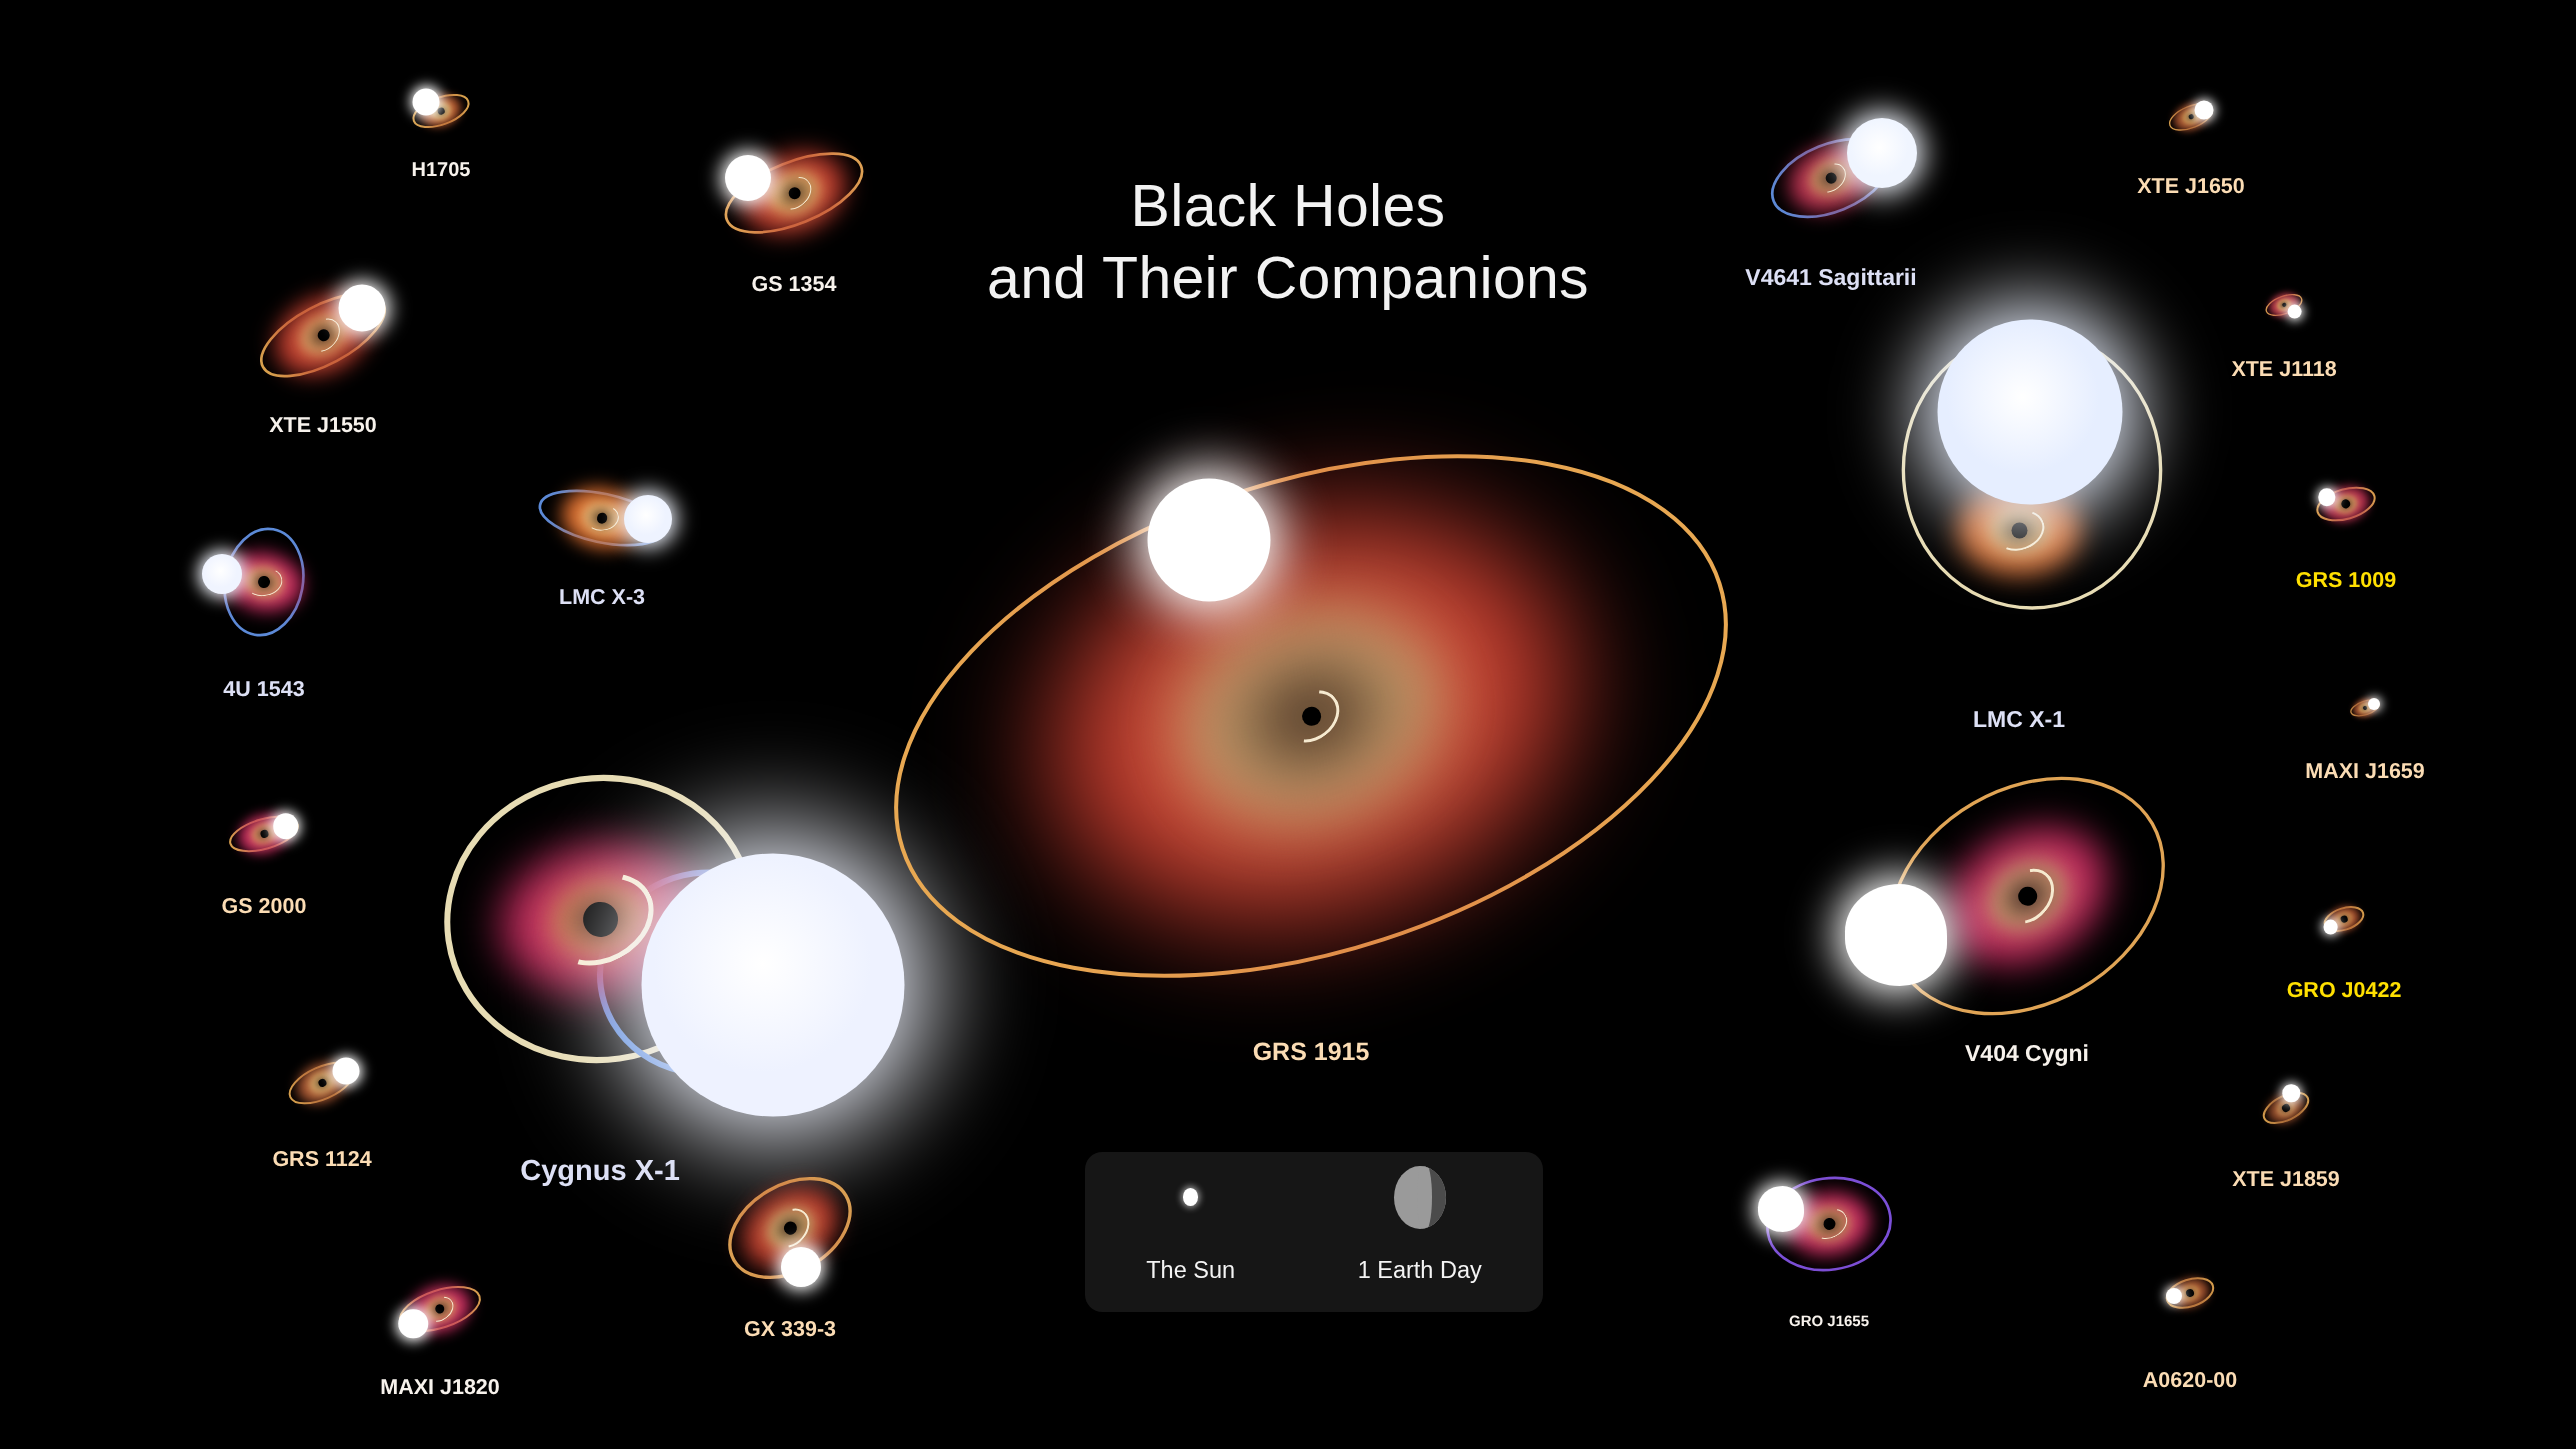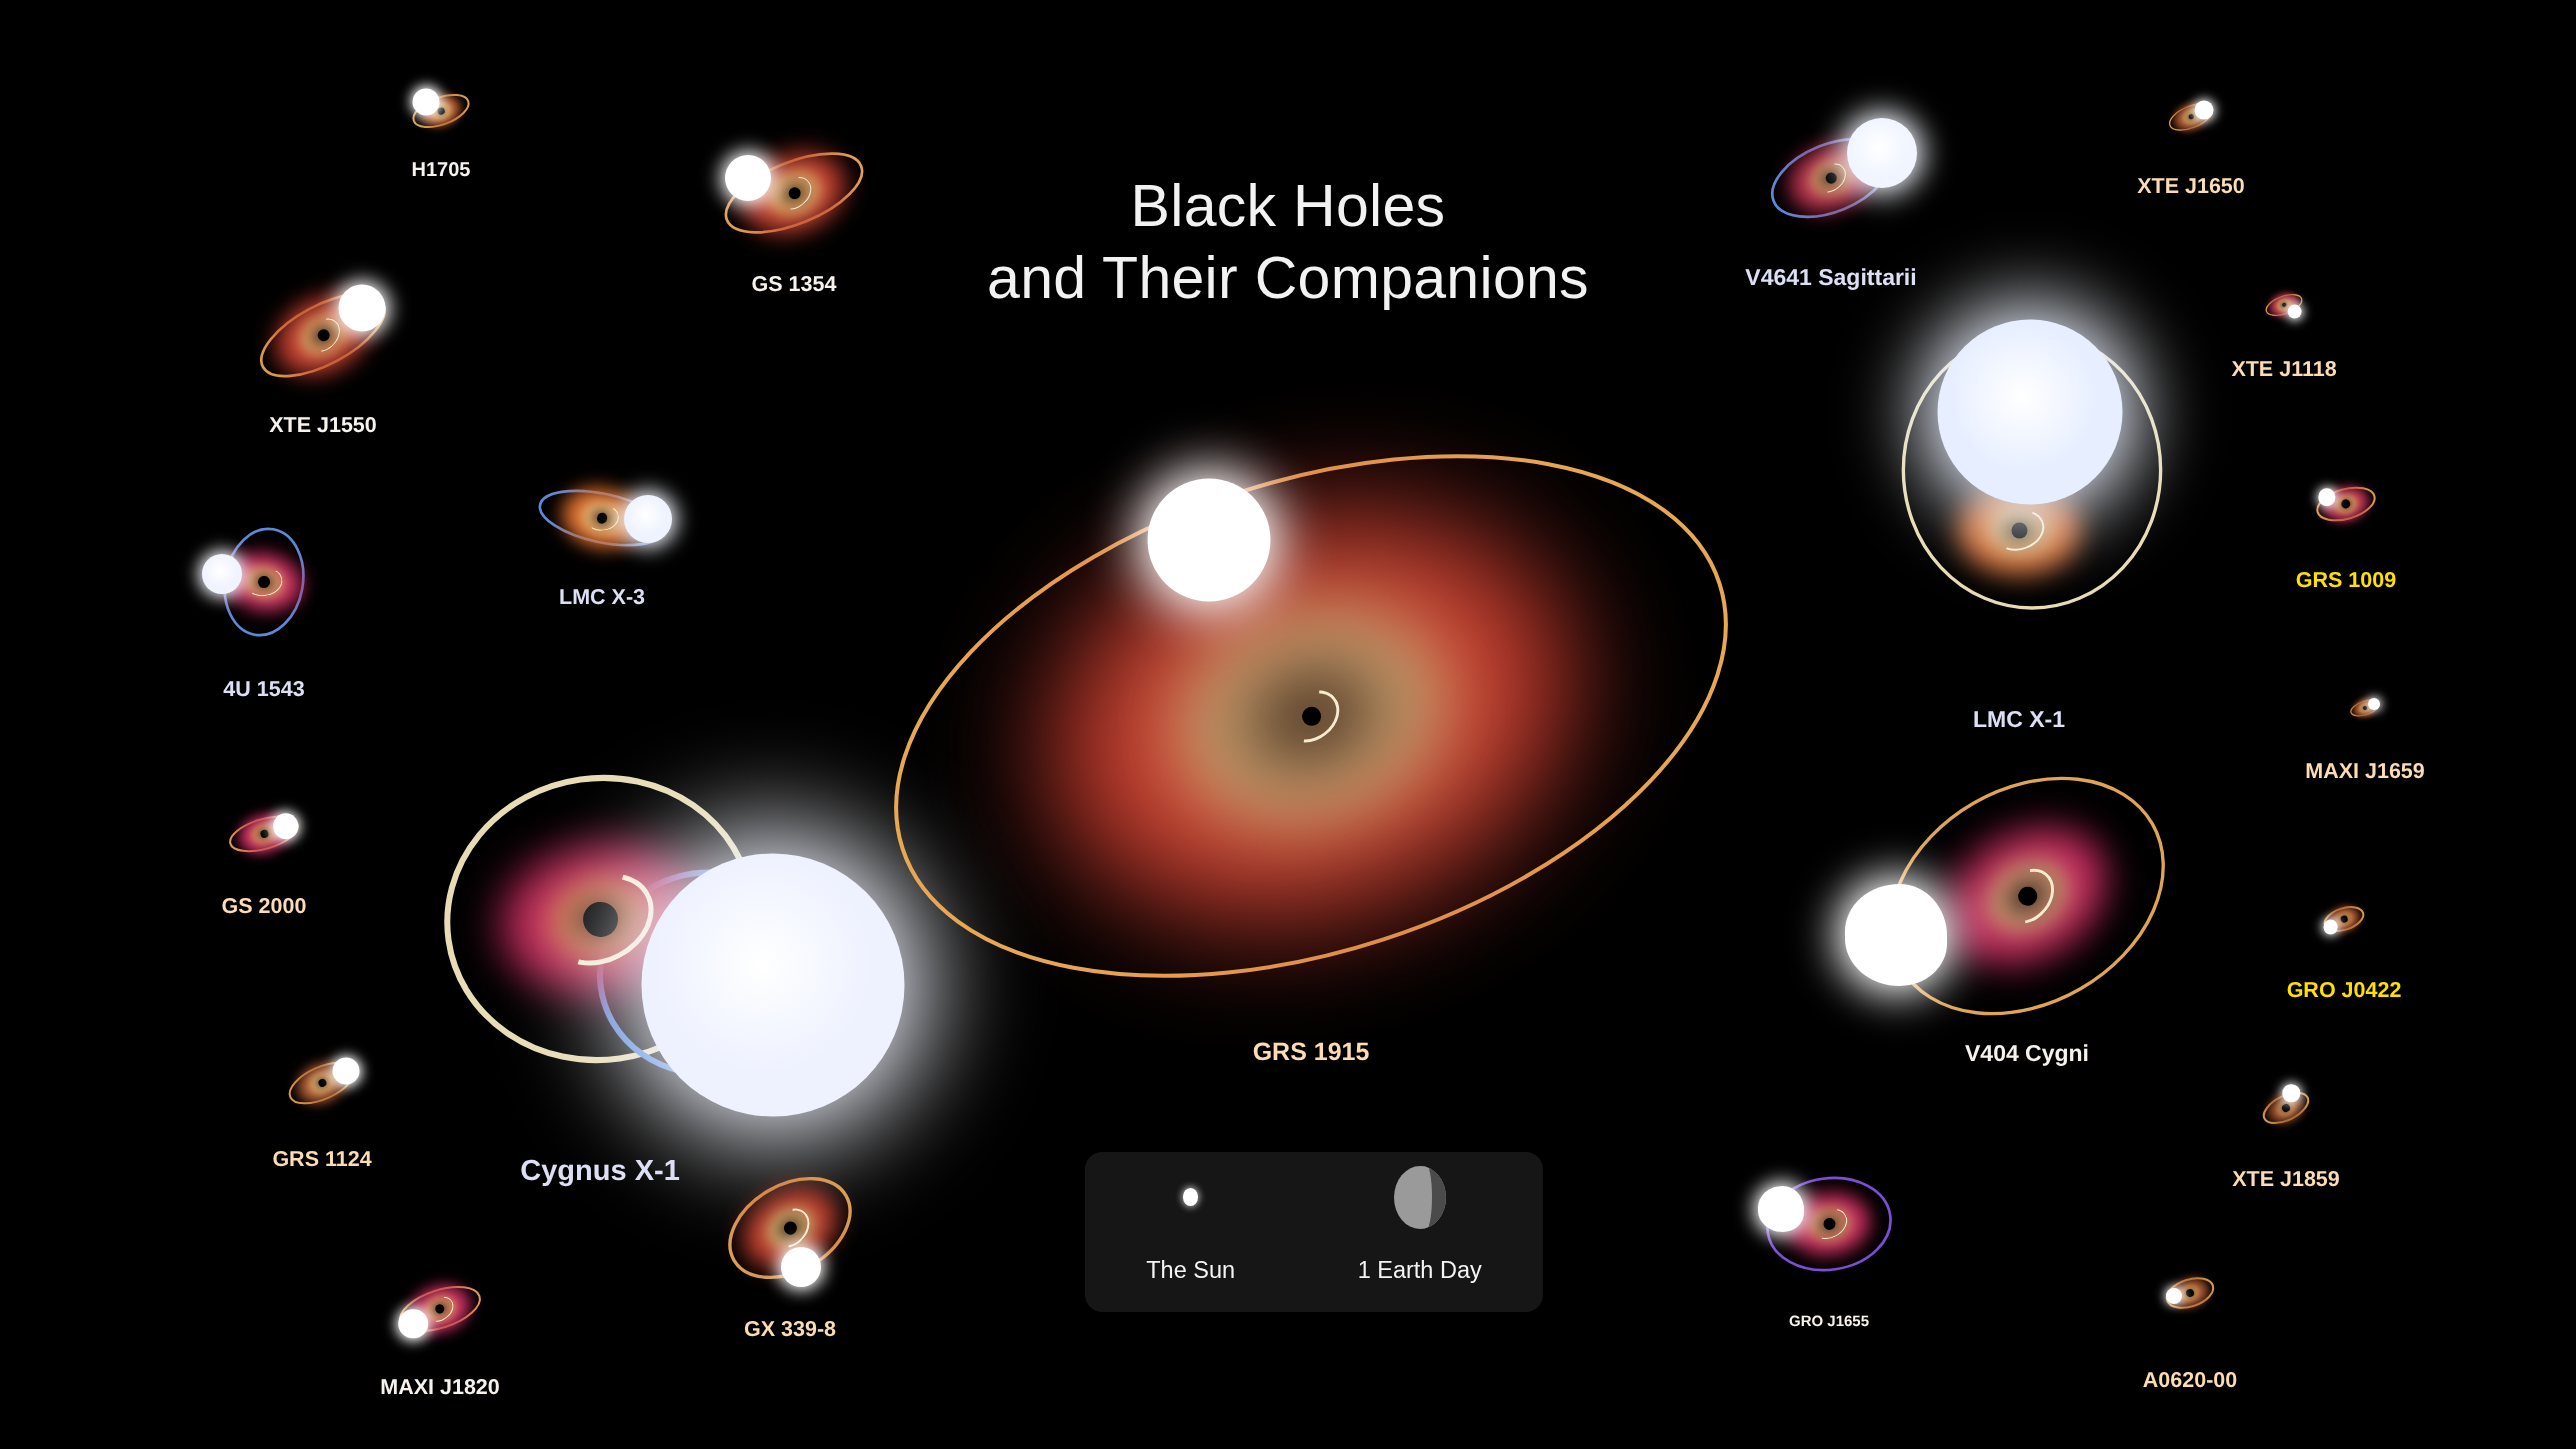--- a/index.html
+++ b/index.html
@@ -338,21 +338,21 @@
         <div class="disk" style="width: 99px; height: 73px; --hb: 11px; transform: translate(-50%, -50%) rotate(-30deg);">
           <div class="halo" style="background: radial-gradient(rgb(200, 176, 112) 0%, rgb(200, 176, 112) 12%, rgb(189, 58, 43) 46%, rgb(189, 58, 43) 66%, rgba(0, 0, 0, 0) 100%);"></div>
           <div class="inner" style="background: radial-gradient(rgba(0, 0, 0, 0.85) 0%, rgba(0, 0, 0, 0.45) 26%, rgb(200, 176, 112) 58%, rgba(0, 0, 0, 0) 100%);"></div>
           <div class="bh" style="width: 13.4px; height: 13.4px; background: rgb(0, 0, 0);"></div>
           <div class="streamarc" style="width: 39px; height: 29px; border-width: 2.1px; border-top-color: rgb(246, 234, 208); border-left-color: rgb(246, 234, 208); transform: translate(-50%, -50%) rotate(160deg);"></div>
         </div>
         <div class="star" style="width: 40px; height: 40px; left: 10.7px; top: 39px; --sg: 6px;">
           <div class="glow" style="background: radial-gradient(circle, rgb(255, 255, 255) 0%, rgb(255, 255, 255) 34%, rgba(255, 255, 255, 0.3) 56%, rgba(255, 255, 255, 0) 78%);"></div>
           <div class="core" style="background: radial-gradient(circle at 46% 42%, rgb(255, 255, 255) 0%, rgb(255, 255, 255) 52%, rgb(255, 255, 255) 82%, rgba(255, 255, 255, 0.55) 100%);"></div>
         </div>
-        <div class="label" style="top: 89px; color: rgb(251, 220, 180); font-size: 21.5px;">GX 339-8</div>
+        <div class="label" style="top: 89px; color: rgb(251, 220, 180); font-size: 21.5px;">GX 339-3</div>
       </div>
       <div class="system" style="left: 1311px; top: 716px;">
         <svg class="orbit" width="875" height="486" viewBox="0 0 1304 724" style="left: 0px; top: 0px;">
           <g transform="rotate(-18 652 362)">
             <ellipse cx="652" cy="362" rx="640" ry="350" fill="none" stroke="#e8a852" stroke-width="6" stroke-linecap="round"></ellipse>
           </g>
         </svg>
         <div class="disk" style="width: 537px; height: 397px; --hb: 59px; transform: translate(-50%, -50%) rotate(-18deg);">
           <div class="halo" style="background: radial-gradient(rgb(198, 174, 118) 0%, rgb(198, 174, 118) 12%, rgb(200, 57, 44) 46%, rgb(200, 57, 44) 66%, rgba(0, 0, 0, 0) 100%);"></div>
           <div class="inner" style="background: radial-gradient(rgba(0, 0, 0, 0.85) 0%, rgba(0, 0, 0, 0.45) 26%, rgb(198, 174, 118) 58%, rgba(0, 0, 0, 0) 100%);"></div>

